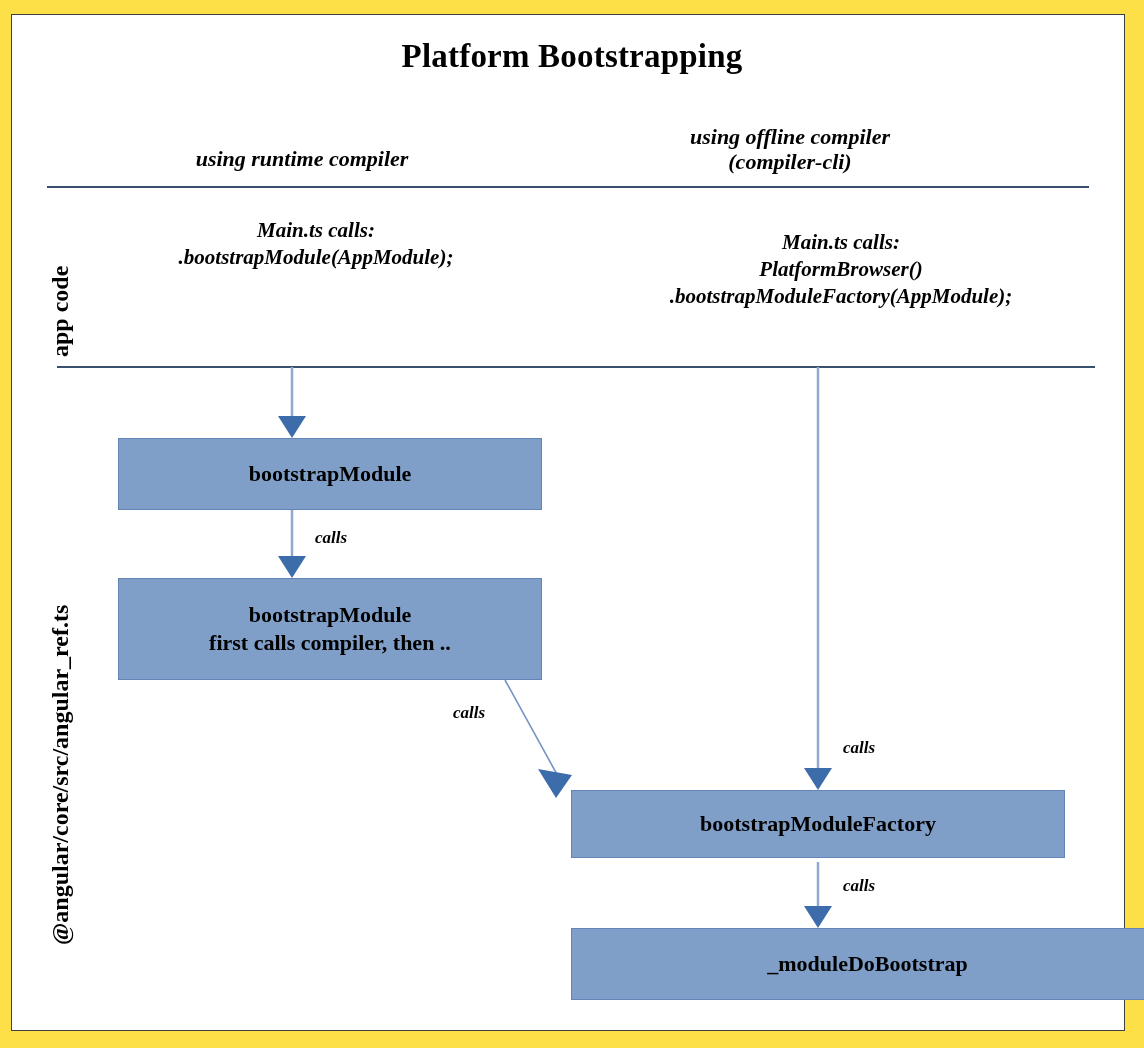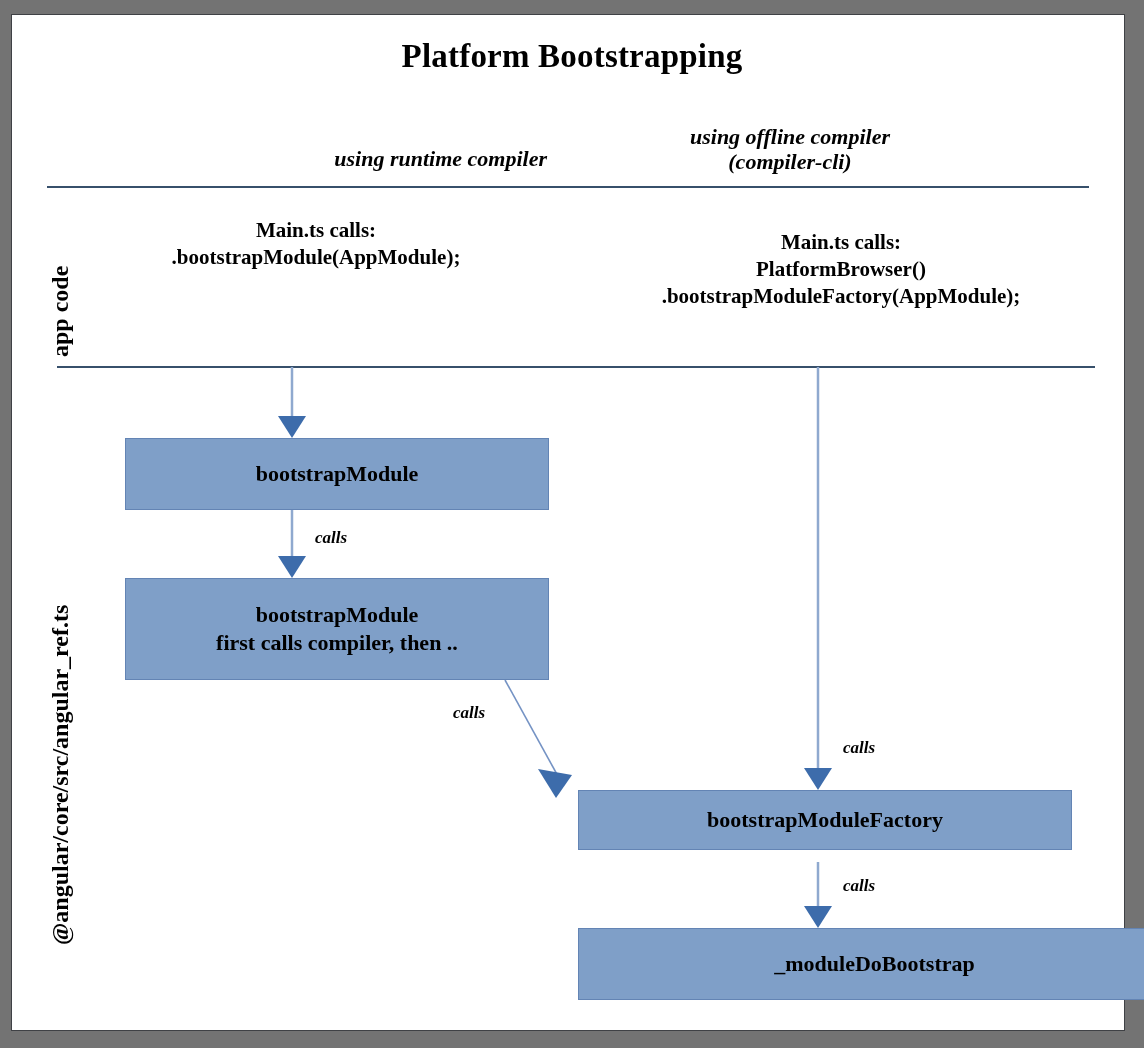--- a/index.html
+++ b/index.html
@@ -7,21 +7,21 @@
     padding: 0;
     background: #ffffff;
   }
   body {
     font-family: "Liberation Serif", "DejaVu Serif", serif;
   }
   #canvas {
     position: relative;
     width: 1144px;
     height: 1048px;
-    background: #737373;
+    background: #fde047;
     overflow: hidden;
   }
   
   #frame {
     position: absolute;
     left: 11px;
     top: 14px;
     width: 1114px;
     height: 1017px;
     border: 1.5px solid #3f4145;
@@ -49,21 +49,20 @@
     font-size: 22px;
     font-style: italic;
     font-weight: bold;
     color: #000000;
     line-height: 1.15;
   }
   #header-left {
     left: 57px;
     top: 146px;
     width: 490px;
-    text-align: right;
   }
   #header-right {
     left: 560px;
     top: 124px;
     width: 460px;
   }
 
   
   .divider {
     position: absolute;
@@ -100,20 +99,21 @@
     left: 74px;
     top: 918px;
     font-size: 24px;
   }
 
   
   .code-block {
     position: absolute;
     text-align: center;
     font-size: 21px;
+    font-style: italic;
     font-weight: bold;
     color: #000000;
     line-height: 1.28;
     white-space: nowrap;
   }
   #code-left {
     left: 106px;
     top: 217px;
     width: 420px;
   }
@@ -130,39 +130,38 @@
     border: 1px solid #6384b4;
     box-sizing: border-box;
     display: flex;
     align-items: center;
     justify-content: center;
     text-align: center;
     font-size: 22px;
     font-weight: bold;
     color: #000000;
     line-height: 1.26;
-    margin-left: 7px;
   }
   #box-bootstrapmodule {
     left: 118px;
     top: 438px;
     width: 424px;
     height: 72px;
   }
   #box-bootstrapmodule2 {
     left: 118px;
     top: 578px;
     width: 424px;
     height: 102px;
   }
   #box-bootstrapmodulefactory {
     left: 571px;
     top: 790px;
     width: 494px;
-    height: 60px;
+    height: 68px;
   }
   #box-moduledobootstrap {
     left: 571px;
     top: 928px;
     width: 593px;
     height: 72px;
   }
 
   
   #connectors {

